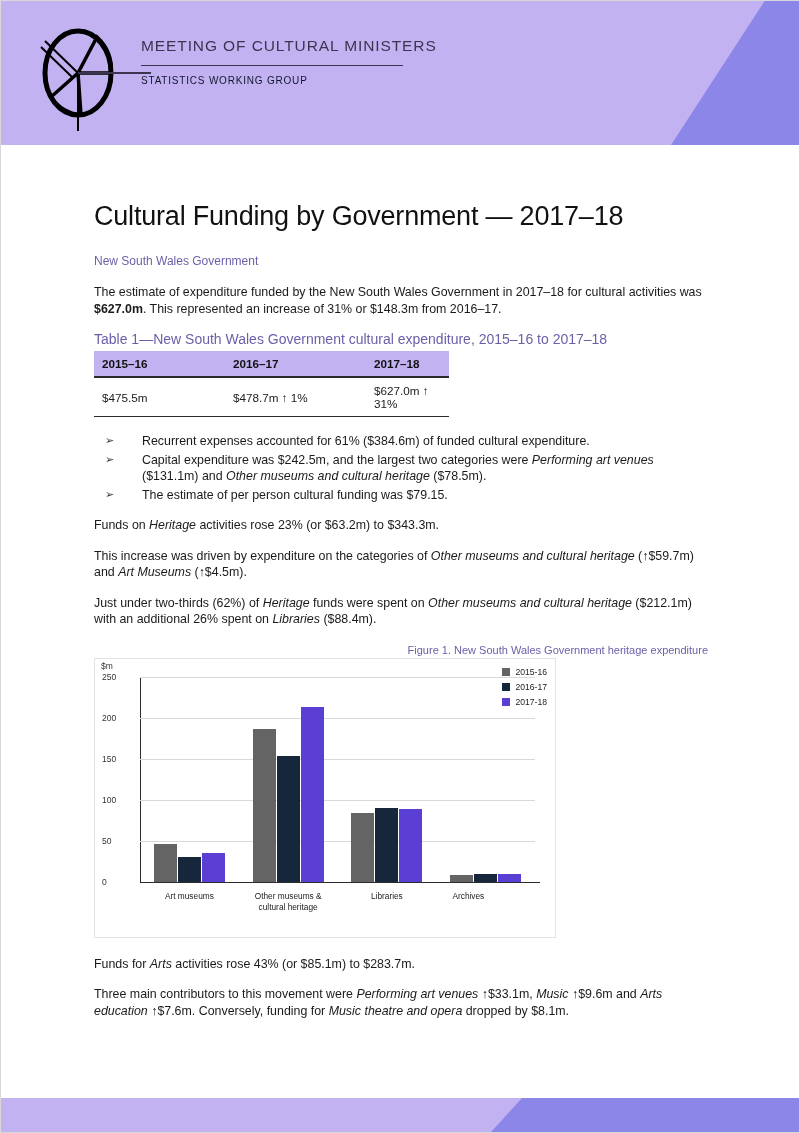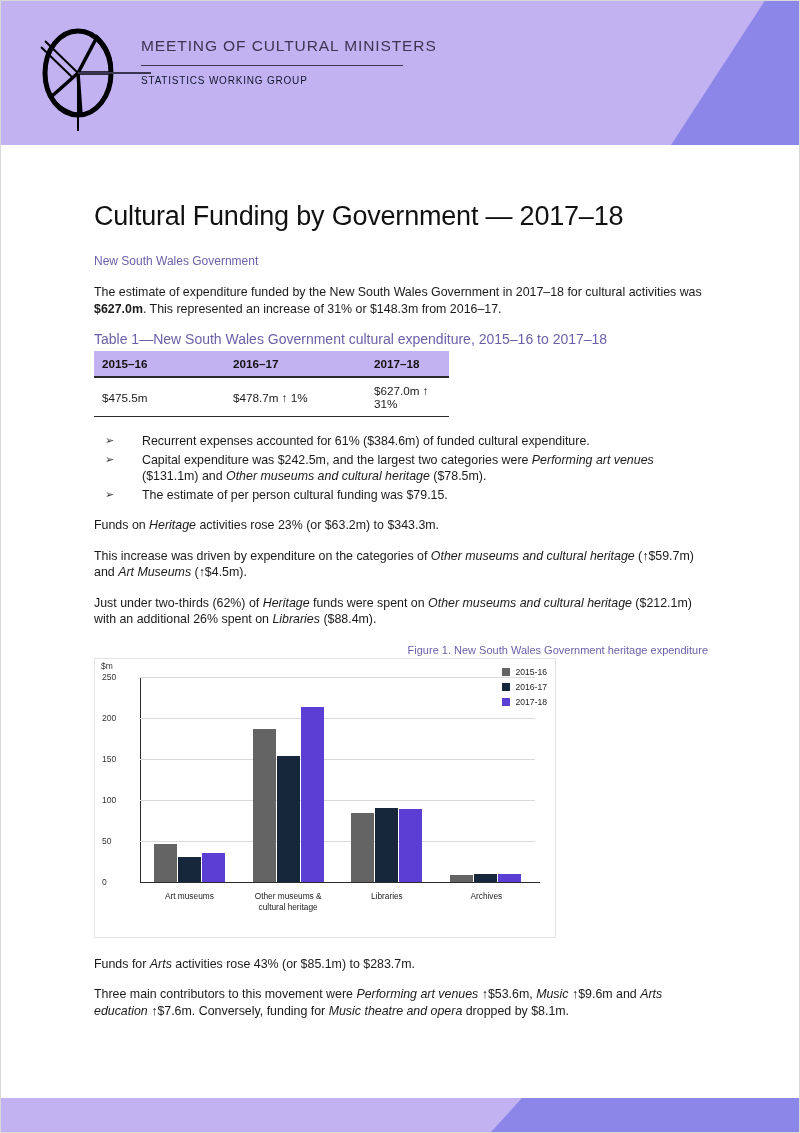--- a/index.html
+++ b/index.html
@@ -180,28 +180,28 @@
           <div class="bar" title="2017-18: 89" style="height: 72.98px; background: rgb(91, 63, 212);"></div>
         </div>
         <div class="xlabel" style="left: 197.5px; width: 98.75px; top: 214px;">
           <div>Libraries</div>
         </div>
         <div class="group" style="left: 310.125px;">
           <div class="bar" title="2015-16: 8" style="height: 6.56px; background: rgb(100, 100, 100);"></div>
           <div class="bar" title="2016-17: 9" style="height: 7.38px; background: rgb(23, 39, 59);"></div>
           <div class="bar" title="2017-18: 9" style="height: 7.38px; background: rgb(91, 63, 212);"></div>
         </div>
-        <div class="xlabel" style="left: 297px; width: 98.75px; top: 214px;">
+        <div class="xlabel" style="left: 279px; width: 98.75px; top: 214px;">
           <div>Archives</div>
         </div>
       </div>
   </div>
 
   <div id="post-paras" style="margin-top:18px;">
       <p class="body-text"><span>Funds for </span><span class="ital">Arts</span><span> activities rose 43% (or $85.1m) to $283.7m.</span></p>
-      <p class="body-text"><span>Three main contributors to this movement were </span><span class="ital">Performing art venues</span><span> ↑$53.6m, </span><span class="ital">Music</span><span> ↑$9.6m and </span><span class="ital">Arts education</span><span> ↑$7.6m. Conversely, funding for </span><span class="ital">Music theatre and opera</span><span> dropped by $8.1m.</span></p>
+      <p class="body-text"><span>Three main contributors to this movement were </span><span class="ital">Performing art venues</span><span> ↑$33.1m, </span><span class="ital">Music</span><span> ↑$9.6m and </span><span class="ital">Arts education</span><span> ↑$7.6m. Conversely, funding for </span><span class="ital">Music theatre and opera</span><span> dropped by $8.1m.</span></p>
     </div>
 
 </div>
 
 <div class="footer">
   <div class="footer-wedge"></div>
 </div>
 
 </body></html>

